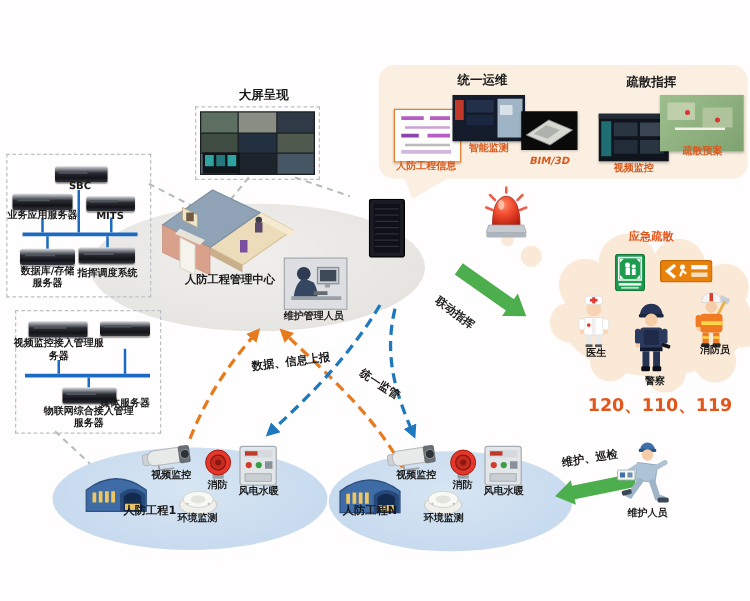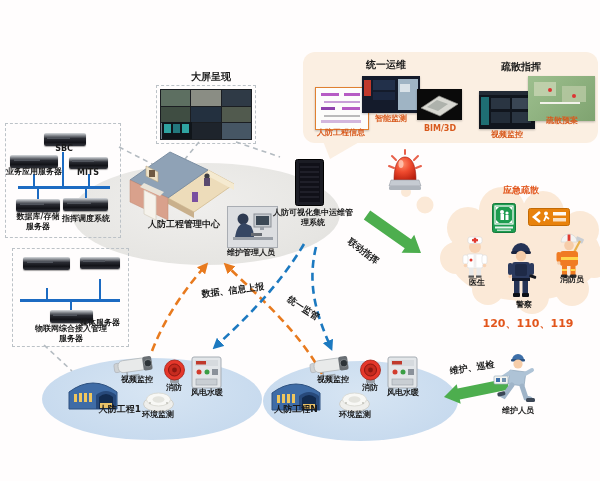--- a/index.html
+++ b/index.html
@@ -68,20 +68,24 @@
   <div class="lbl sm" style="left:86px;top:214px;">指挥调度系统</div>
 
   <div class="dbox" style="left:12px;top:248px;width:115px;height:97px;"></div>
   <div class="srv" style="left:23px;top:257px;width:47px;height:13px;"></div>
   <div class="srv" style="left:80px;top:257px;width:40px;height:12px;"></div>
   <div class="srv" style="left:50px;top:310px;width:43px;height:13px;"></div>
   <div class="bus" style="left:20px;top:299px;width:100px;"></div>
   <div class="drop" style="left:46px;top:288px;height:11px;"></div>
   <div class="drop" style="left:99px;top:279px;height:20px;"></div>
   <div class="drop" style="left:70px;top:302px;height:8px;"></div>
+  <div class="lbl sm" style="left:47px;top:270px;text-align:center;">
+    <span>视频监控接入管理服</span><br>
+    <span>务器</span>
+  </div>
   <div class="lbl sm" style="left:100px;top:270px;margin-top:48px;">媒体服务器</div>
   <div class="lbl sm" style="left:71px;top:324px;text-align:center;">
     <span>物联网综合接入管理</span><br>
     <span>服务器</span>
   </div>
 
   <div class="lbl" style="left:211px;top:71px;font-size:10px;">大屏呈现</div>
   <div class="dbox" style="left:156px;top:85px;width:98px;height:57px;"></div>
   <div class="vwall" style="left:160px;top:89px;width:90px;height:49px;">
     <div style="background:#5d6f61;"></div>
@@ -135,24 +139,20 @@
     <g stroke="#2e2f3a" stroke-width="1">
       <line x1="5" y1="8" x2="24" y2="8"></line>
         <line x1="5" y1="13" x2="24" y2="13"></line>
       <line x1="5" y1="18" x2="24" y2="18"></line>
         <line x1="5" y1="23" x2="24" y2="23"></line>
       <line x1="5" y1="28" x2="24" y2="28"></line>
         <line x1="5" y1="33" x2="24" y2="33"></line>
       <line x1="5" y1="38" x2="24" y2="38"></line>
     </g>
   </svg>
-  <div class="lbl sm" style="left:313px;top:208px;text-align:center;">
-    <span>人防可视化集中运维管</span><br>
-    <span>理系统</span>
-  </div>
 
   <div class="panel" style="left:303px;top:52px;width:295px;height:91px;"></div>
   <div class="lbl" style="left:386px;top:59px;font-size:10px;">统一运维</div>
   <div class="lbl" style="left:521px;top:61px;font-size:10px;">疏散指挥</div>
 
   <div class="shot" style="left:315px;top:87px;width:52px;height:41px;background:#fdfdfb;border:1px solid #e08030;">
     <div class="abs" style="left:5px;top:5px;width:18px;height:3px;background:#b65cc4;"></div>
     <div class="abs" style="left:28px;top:5px;width:16px;height:3px;background:#b65cc4;"></div>
     <div class="abs" style="left:8px;top:13px;width:36px;height:2px;background:#c9a0d8;"></div>
     <div class="abs" style="left:5px;top:19px;width:14px;height:3px;background:#8e44ad;"></div>
@@ -170,21 +170,21 @@
     <div class="abs" style="left:38px;top:8px;width:10px;height:8px;background:#d9e2e8;"></div>
   </div>
   <div class="lbl sm orange" style="left:391px;top:114px;">智能监测</div>
 
   <div class="shot" style="left:417px;top:89px;width:45px;height:31px;background:#0a0a0a;">
     <svg width="45" height="31" viewBox="0 0 45 31">
       <polygon points="4,19 22,7 41,15 23,27" fill="#d8d8d2" stroke="#8f8f89" stroke-width="0.7"></polygon>
       <polygon points="10,18 20,11 31,15 21,22" fill="#aeb2ac"></polygon>
     </svg>
   </div>
-  <div class="lbl sm orange" style="left:440px;top:124px;">BIM/3D</div>
+  <div class="lbl sm orange" style="left:440px;top:124px;font-style:italic;">BIM/3D</div>
 
   <div class="shot" style="left:479px;top:91px;width:56px;height:38px;background:#10151d;">
     <div class="abs" style="left:2px;top:6px;width:8px;height:28px;background:#1e6e73;"></div>
     <div class="abs" style="left:0;top:0;width:56px;height:4px;background:#232b36;"></div>
     <div class="abs" style="left:12px;top:7px;width:19px;height:11px;background:#2a3542;"></div>
     <div class="abs" style="left:33px;top:7px;width:19px;height:11px;background:#3a4654;"></div>
     <div class="abs" style="left:12px;top:21px;width:19px;height:11px;background:#222c38;"></div>
     <div class="abs" style="left:33px;top:21px;width:19px;height:11px;background:#2a3542;"></div>
   </div>
   <div class="lbl sm orange" style="left:507px;top:130px;">视频监控</div>
@@ -346,21 +346,21 @@
     <circle cx="5.8" cy="31" r="1.7" fill="#f6cda9"></circle>
     <rect x="9" y="34" width="5" height="9" fill="#f07b22"></rect>
       <rect x="17.5" y="34" width="5" height="9" fill="#f07b22"></rect>
     <rect x="9" y="37" width="5" height="2" fill="#ffd54a"></rect>
       <rect x="17.5" y="37" width="5" height="2" fill="#ffd54a"></rect>
     <rect x="8" y="42.5" width="6.5" height="3" rx="1" fill="#2c2c2c"></rect>
       <rect x="17" y="42.5" width="6.5" height="3" rx="1" fill="#2c2c2c"></rect>
   </svg>
   <div class="lbl sm" style="left:572px;top:275px;text-align:right;">消防员</div>
 
-  <div class="lbl red" style="left:528px;top:317px;font-size:11px;">120、110、119</div>
+  <div class="lbl red" style="left:528px;top:317px;font-size:14px;">120、110、119</div>
 
   <svg class="abs" style="left:66px;top:372px;z-index:6;" width="54" height="40" viewBox="0 0 54 40">
     <path d="M3,37 L3,20 Q27,2 51,20 L51,37 Z" fill="#3f6ca6" stroke="#2e5180" stroke-width="1"></path>
     <path d="M30,37 L30,23 Q40,15 50,23 L50,37 Z" fill="#27497a"></path>
     <path d="M33,37 L33,25 Q40,19 47,25 L47,37 Z" fill="#122b4f"></path>
     <rect x="34" y="31" width="12" height="5" fill="#e8c168"></rect>
     <g fill="#f0c75e">
         <rect x="8" y="22" width="3" height="8"></rect>
         <rect x="13" y="21" width="3" height="9"></rect>
         <rect x="18" y="21" width="3" height="9"></rect>

